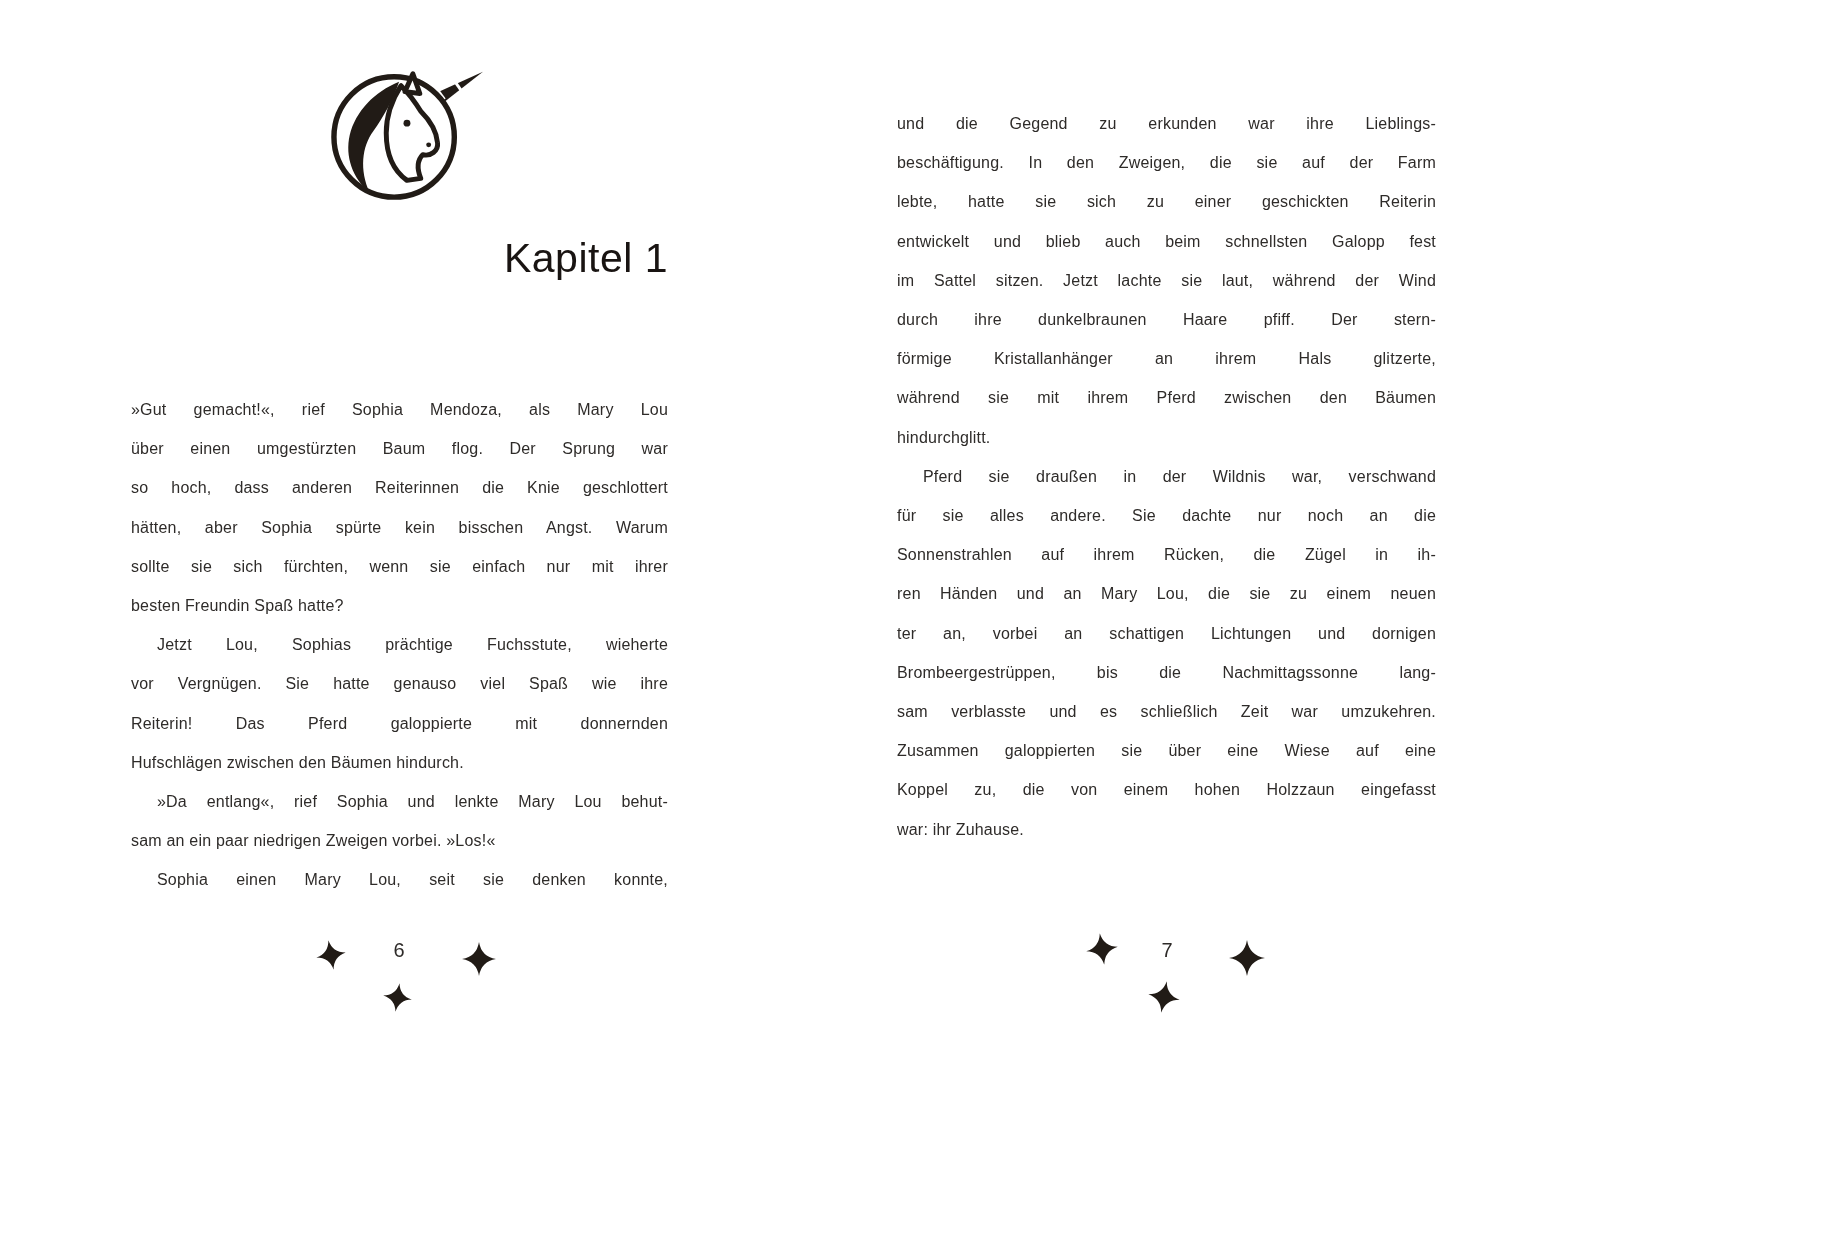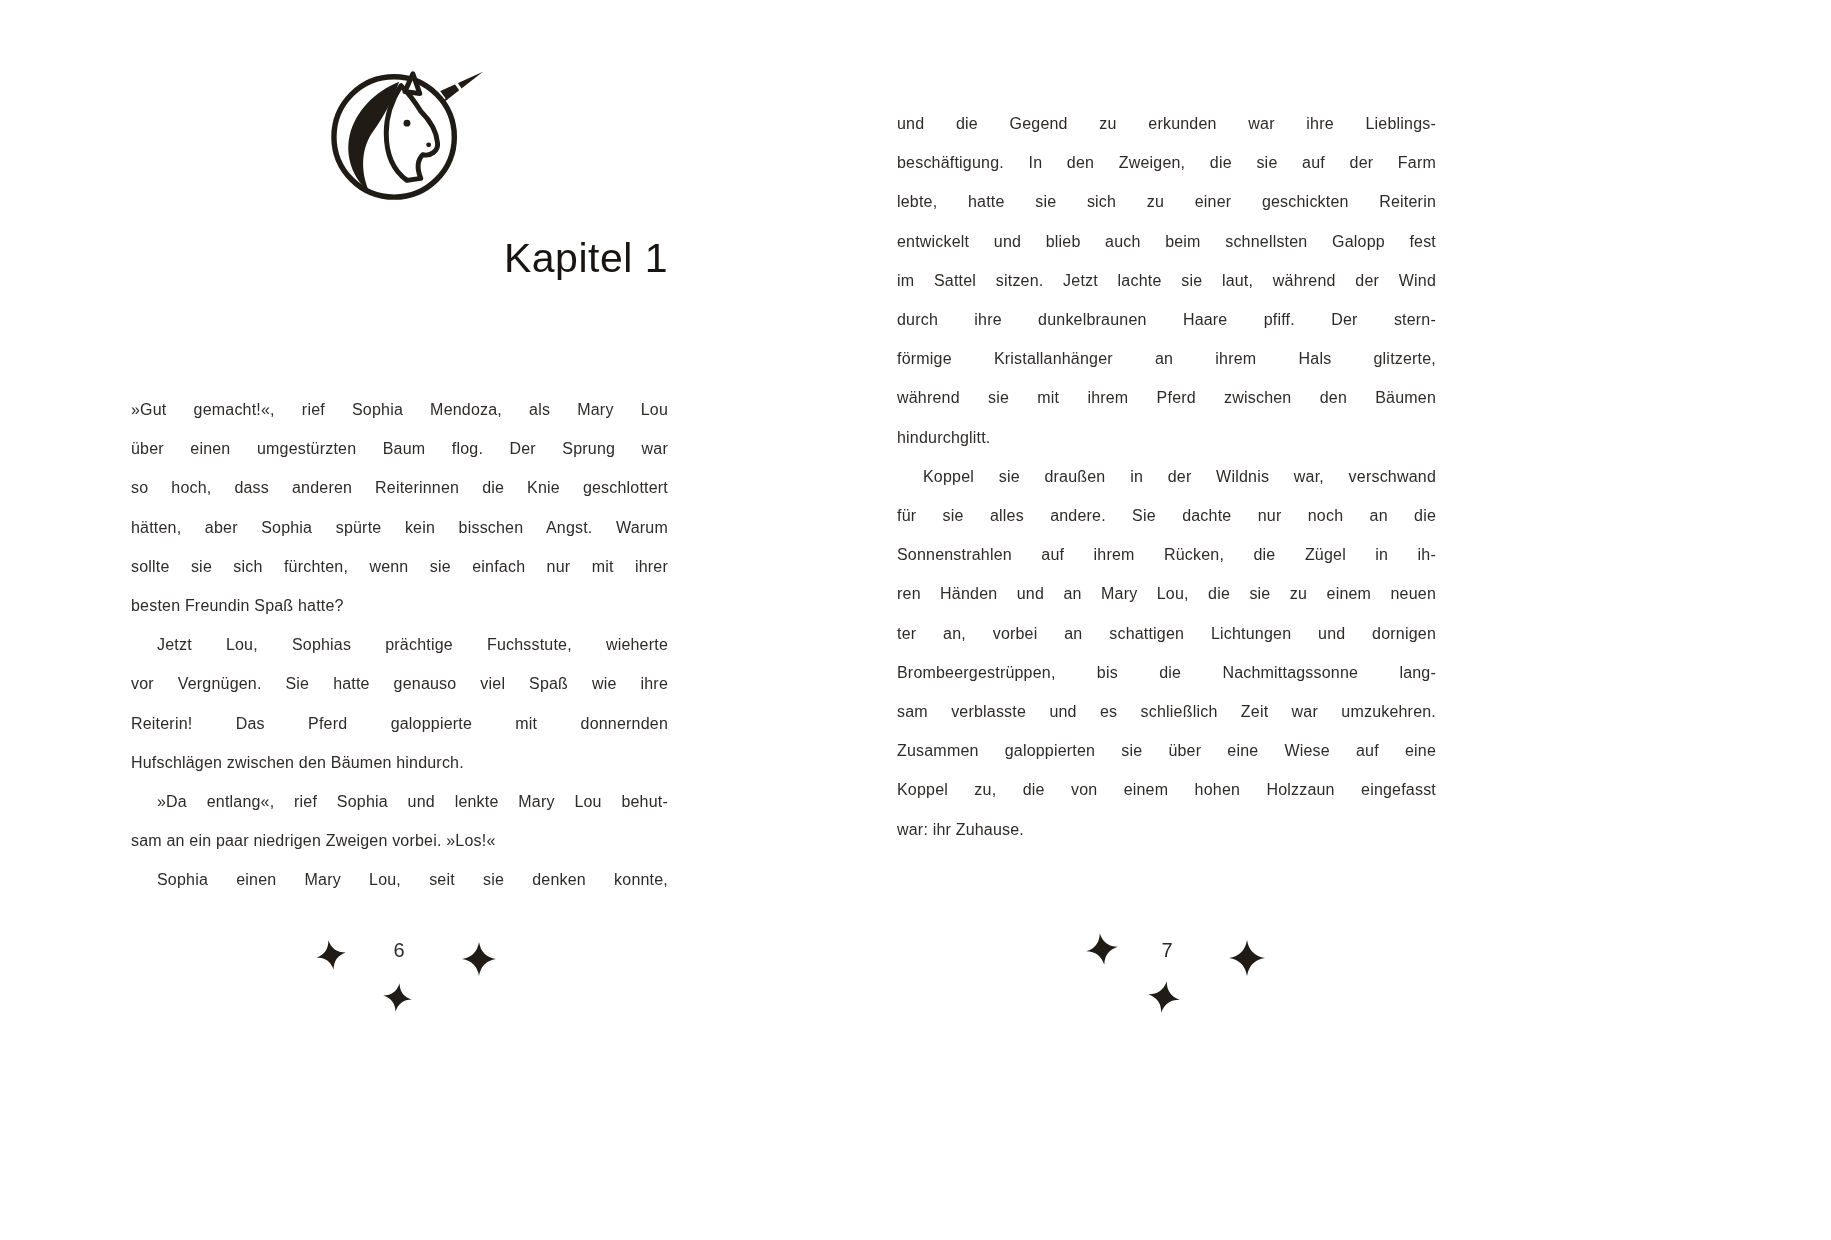--- a/index.html
+++ b/index.html
@@ -133,21 +133,21 @@
           <div class="line">beschäftigung. In den Zweigen, die sie auf der Farm</div>
           <div class="line">lebte, hatte sie sich zu einer geschickten Reiterin</div>
           <div class="line">entwickelt und blieb auch beim schnellsten Galopp fest</div>
           <div class="line">im Sattel sitzen. Jetzt lachte sie laut, während der Wind</div>
           <div class="line">durch ihre dunkelbraunen Haare pfiff. Der stern-</div>
           <div class="line">förmige Kristallanhänger an ihrem Hals glitzerte,</div>
           <div class="line">während sie mit ihrem Pferd zwischen den Bäumen</div>
           <div class="line last">hindurchglitt.</div>
         </div>
         <div class="para">
-          <div class="line indent">Koppel sie draußen in der Wildnis war, verschwand</div>
+          <div class="line indent">Pferd sie draußen in der Wildnis war, verschwand</div>
           <div class="line">für sie alles andere. Sie dachte nur noch an die</div>
           <div class="line">Sonnenstrahlen auf ihrem Rücken, die Zügel in ih-</div>
           <div class="line">ren Händen und an Mary Lou, die sie zu einem neuen</div>
           <div class="line">ter an, vorbei an schattigen Lichtungen und dornigen</div>
           <div class="line">Brombeergestrüppen, bis die Nachmittagssonne lang-</div>
           <div class="line">sam verblasste und es schließlich Zeit war umzukehren.</div>
           <div class="line">Zusammen galoppierten sie über eine Wiese auf eine</div>
           <div class="line">Koppel zu, die von einem hohen Holzzaun eingefasst</div>
           <div class="line last">war: ihr Zuhause.</div>
         </div>

